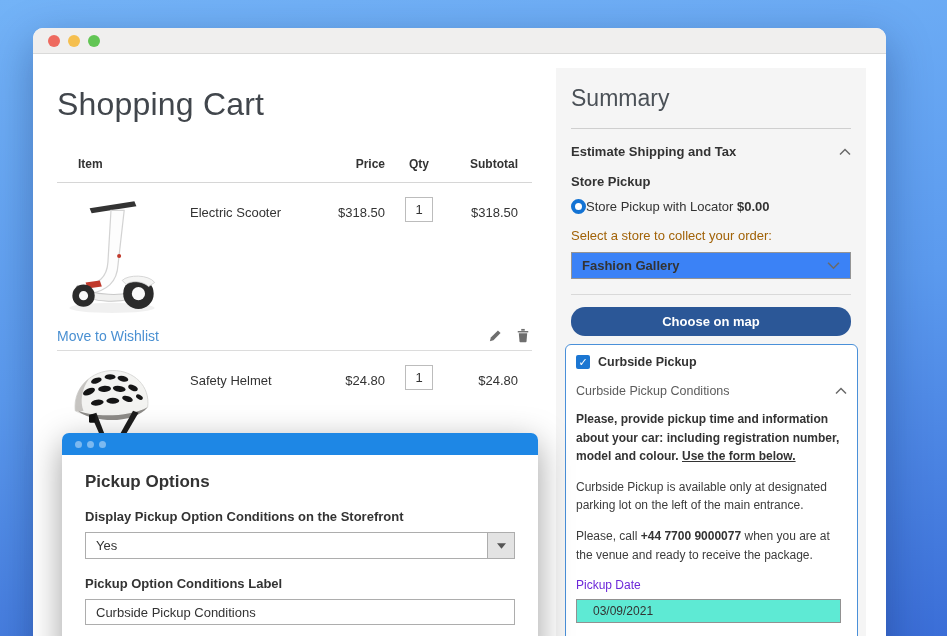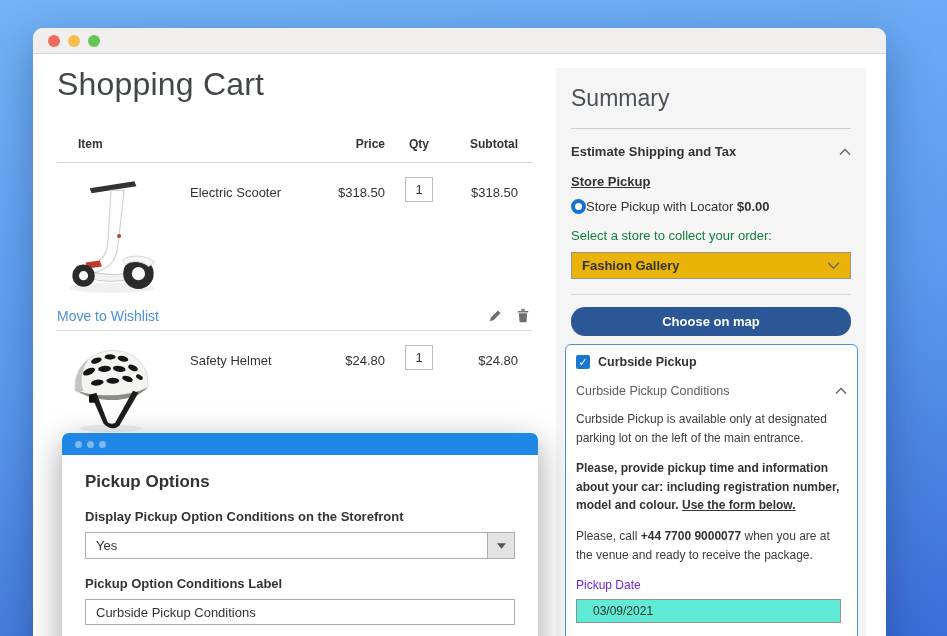--- a/index.html
+++ b/index.html
@@ -11,21 +11,21 @@
   .window { position:absolute; left:33px; top:28px; width:853px; height:640px;
             background:#fff; border-radius:10px 10px 0 0;
             box-shadow:0 14px 44px rgba(10,30,80,.35); }
   .titlebar { height:26px; background:#f0efee; border-bottom:1px solid #dadad9;
               border-radius:10px 10px 0 0; display:flex; align-items:center;
               padding-left:15px; gap:8px; }
   .tl { width:12px; height:12px; border-radius:50%; }
   .tl.red{background:#ee6a5f;} .tl.yellow{background:#f5bf4f;} .tl.green{background:#62c554;}
 
   
-  .cart { position:absolute; left:24px; top:38px; width:500px; }
+  .cart { position:absolute; left:24px; top:58px; width:500px; }
   .cart-title { font-size:32px; font-weight:300; color:#41464c; letter-spacing:.2px; margin-bottom:34px; }
   .tbl { width:475px; }
   .tbl-head { display:grid; grid-template-columns:280px 48px 68px 79px;
               border-bottom:1px solid #d6d6d6; padding-bottom:11px; }
   .th { font-size:12px; font-weight:700; color:#333; }
   .th.item{ padding-left:21px; } .th.price{ text-align:right; }
   .th.qty{ text-align:center; } .th.subtotal{ text-align:right; padding-right:14px; }
   .row { display:grid; grid-template-columns:133px 147px 48px 68px 79px; padding-top:10px; align-items:start; }
   .cell { font-size:13px; color:#333; padding-top:12px; }
   .cell.price{ text-align:right; } .cell.subtotal{ text-align:right; padding-right:14px; }
@@ -39,27 +39,27 @@
   .icon-btn { cursor:pointer; display:inline-flex; }
 
   
   .summary { position:absolute; left:523px; top:40px; width:310px; height:600px;
              background:#f5f5f5; padding:13px 15px; }
   .summary-title { font-size:23px; font-weight:300; color:#4b5157; margin:4px 0 16px; }
   .hdiv { border-top:1px solid #cfcfcf; }
   .est-row { display:flex; justify-content:space-between; align-items:center; margin-top:15px; }
   .est-label { font-size:13px; font-weight:700; color:#333; }
   .chev { color:#6a6a6a; display:inline-flex; cursor:pointer; }
-  .sp-label { font-size:13px; font-weight:700; color:#333; margin-top:15px;text-decoration:underline; }
+  .sp-label { font-size:13px; font-weight:700; color:#333; margin-top:15px; }
   .radio-row { display:flex; align-items:center; margin-top:10px; }
   .radio { width:15px; height:15px; border-radius:50%; border:4.5px solid #1373d4;
            background:#fff; flex:0 0 auto; cursor:pointer; }
   .radio-text { font-size:13px; color:#333; }
-  .sel-label { font-size:13px; color:#15803d; margin-top:14px; }
-  .select { margin-top:9px; height:27px; background:#eab308; border:1px solid #949494;
+  .sel-label { font-size:13px; color:#a16207; margin-top:14px; }
+  .select { margin-top:9px; height:27px; background:#3b82f6; border:1px solid #949494;
             display:flex; align-items:center; justify-content:space-between;
             padding:0 10px; cursor:pointer; }
   .select .val { font-size:13px; font-weight:600; color:#333; }
   .div2 { border-top:1px solid #d9d9d9; margin-top:15px; }
   .map-btn { margin-top:12px; width:100%; height:29px; background:#2b5797; color:#fff;
              border:none; border-radius:14px; font-size:13px; font-weight:700;
              font-family:inherit; cursor:pointer; }
 
   
   .curbside { margin:8px -7px 0 -6px; border:1px solid #4a90d9; border-radius:6px;
@@ -242,23 +242,23 @@
 
         <div class="cond-row">
           <span class="cond-title">Curbside Pickup Conditions</span>
           <span class="chev">
             <svg width="12" height="8" viewBox="0 0 12 8">
                 <path d="M1 6.5 L6 1.5 L11 6.5" stroke="currentColor" stroke-width="1.5" fill="none"></path>
               </svg>
           </span>
         </div>
 
+        <div class="para"><b><span>Please, provide pickup time and information about your car: including registration number, model and colour. </span><span class="form-link">Use the form below.</span></b></div>
+
         <div class="para">Curbside Pickup is available only at designated parking lot on the left of the main entrance.</div>
-
-        <div class="para"><b><span>Please, provide pickup time and information about your car: including registration number, model and colour. </span><span class="form-link">Use the form below.</span></b></div>
 
         <div class="para"><span>Please, call </span><b>+44 7700 9000077</b><span> when you are at the venue and ready to receive the package.</span></div>
 
         <div class="f-label">Pickup Date</div>
         <input class="f-input" value="03/09/2021" style="">
 
       </div>
     </div>
   </div>
 

